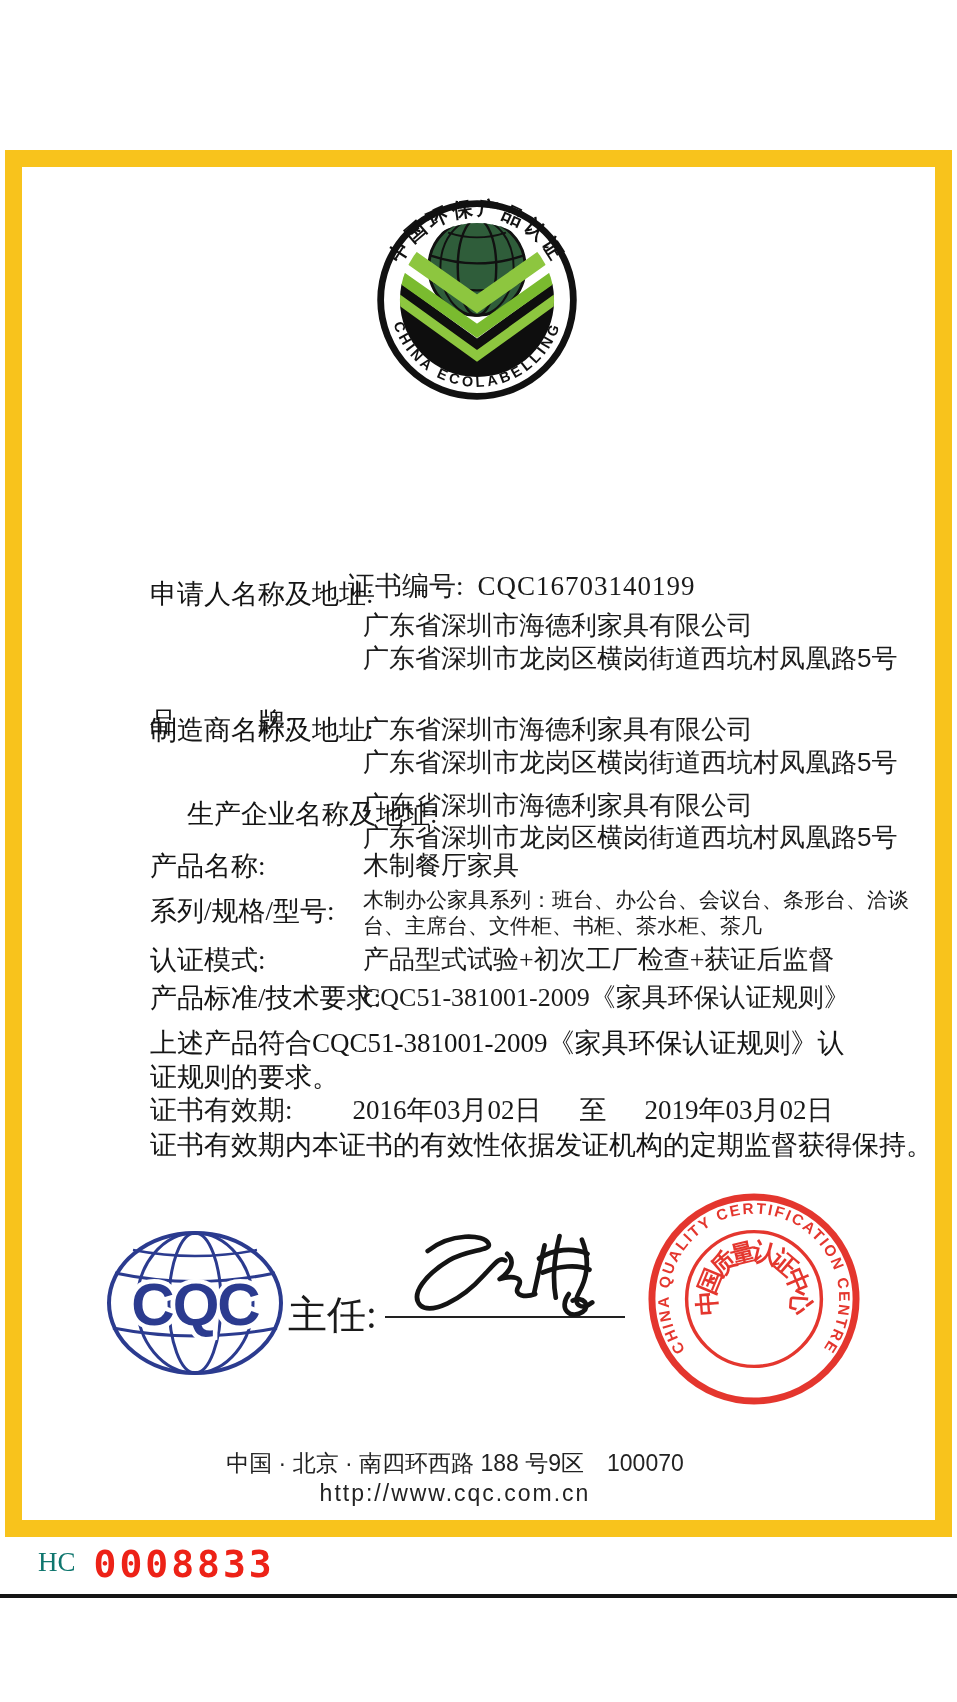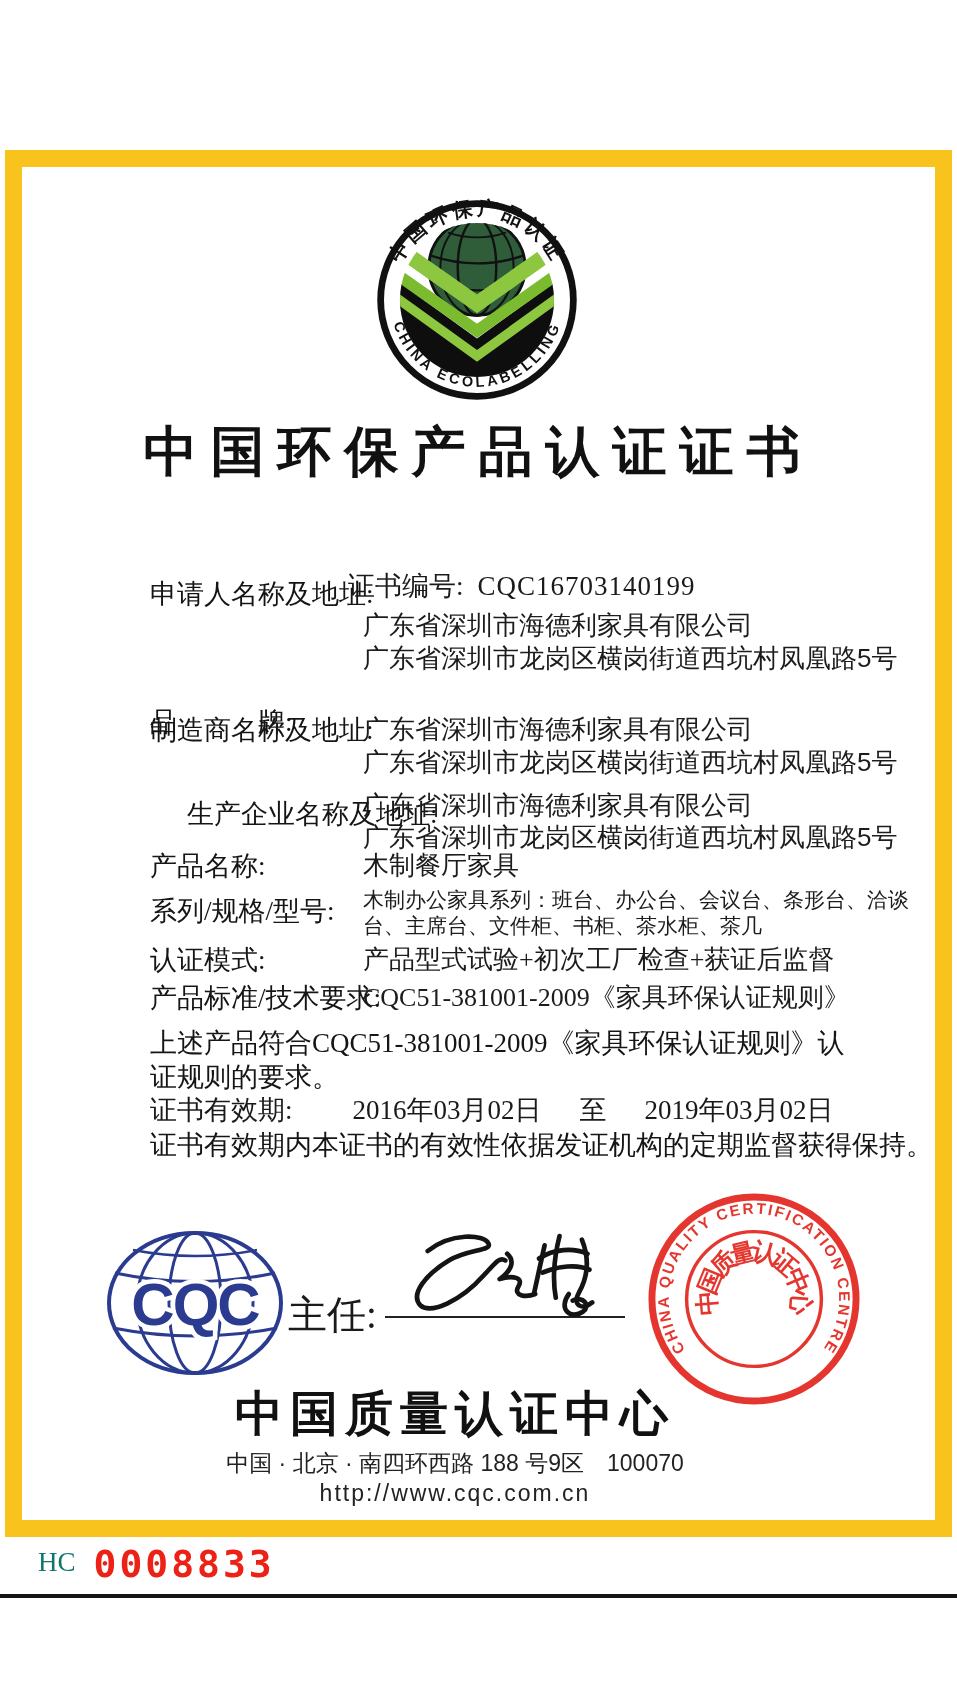--- a/index.html
+++ b/index.html
@@ -62,21 +62,20 @@
     <path id="ecoTop" d="M 22,110 A 88,88 0 0 1 198,110" fill="none"></path>
     <path id="ecoBot" d="M 20,110 A 90,90 0 0 0 200,110" fill="none"></path>
     <text font-size="21" font-weight="bold" fill="#111" letter-spacing="4" font-family="Liberation Serif,serif">
       <textPath href="#ecoTop" startOffset="50%" text-anchor="middle">中国环保产品认证</textPath>
     </text>
     <text font-size="15" font-weight="bold" fill="#111" letter-spacing="3.5" font-family="Liberation Sans,sans-serif">
       <textPath href="#ecoBot" startOffset="50%" text-anchor="middle">CHINA ECOLABELLING</textPath>
     </text>
   </svg>
 
-  <div class="title">中国环保产品认证证书</div>
 
   <div class="certno">
     <span>证书编号:</span><span class="v">CQC16703140199</span>
   </div>
 
   <div class="lbl" style="top:576px;">申请人名称及地址:</div>
   <div class="val sans" style="top:608px;">广东省深圳市海德利家具有限公司</div>
   <div class="val sans" style="top:641px;">广东省深圳市龙岗区横岗街道西坑村凤凰路5号</div>
 
   <div class="lbl" style="top:672px;margin-top:32px;">品　　　牌:</div>
@@ -147,21 +146,20 @@
       <text transform="translate(66.6,92.0) rotate(-67.5)" dy="8">国</text>
       <text transform="translate(79.5,74.3) rotate(-40.5)" dy="8">质</text>
       <text transform="translate(99.0,64.3) rotate(-13.5)" dy="8">量</text>
       <text transform="translate(121.0,64.3) rotate(13.5)" dy="8">认</text>
       <text transform="translate(140.5,74.3) rotate(40.5)" dy="8">证</text>
       <text transform="translate(153.4,92.0) rotate(67.5)" dy="8">中</text>
       <text transform="translate(156.9,113.7) rotate(94.5)" dy="8">心</text>
     </g>
   </svg>
 
-  <div class="orgname">中国质量认证中心</div>
   <div class="orgaddr">中国 · 北京 · 南四环西路 188 号9区　100070</div>
   <div class="orgweb">http://www.cqc.com.cn</div>
 
   <div class="scanline"></div>
 
   <div class="serial">
     <span class="hc">HC</span><span class="num">0008833</span>
   </div>
 
 </div>

